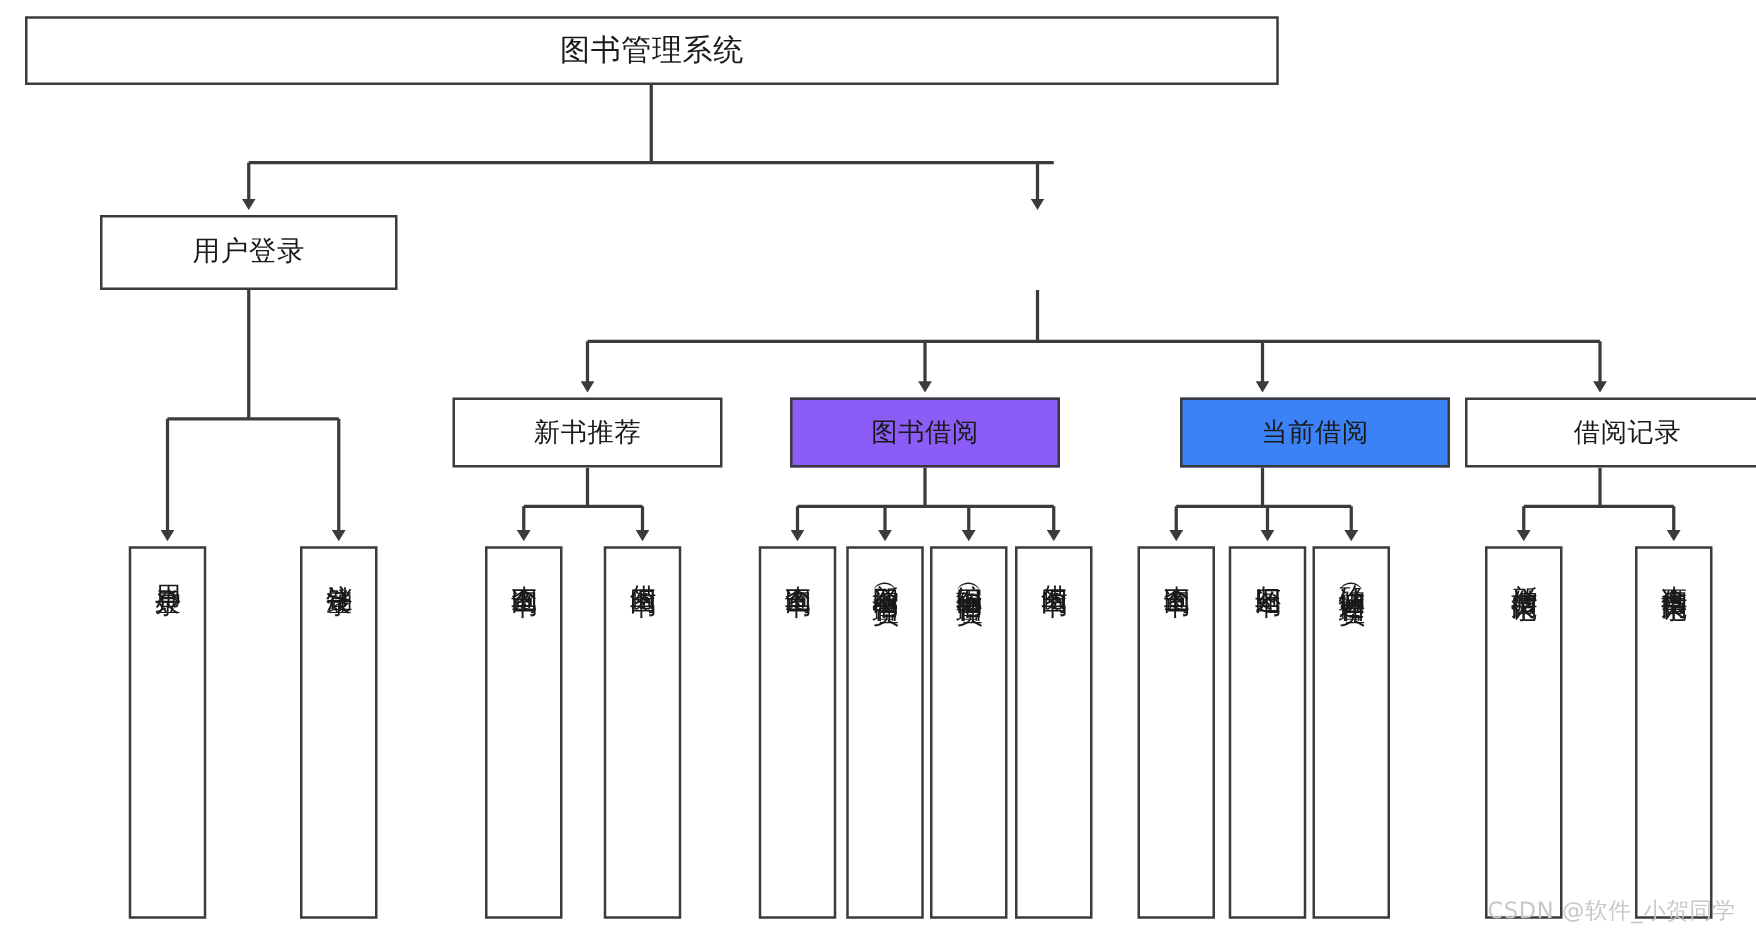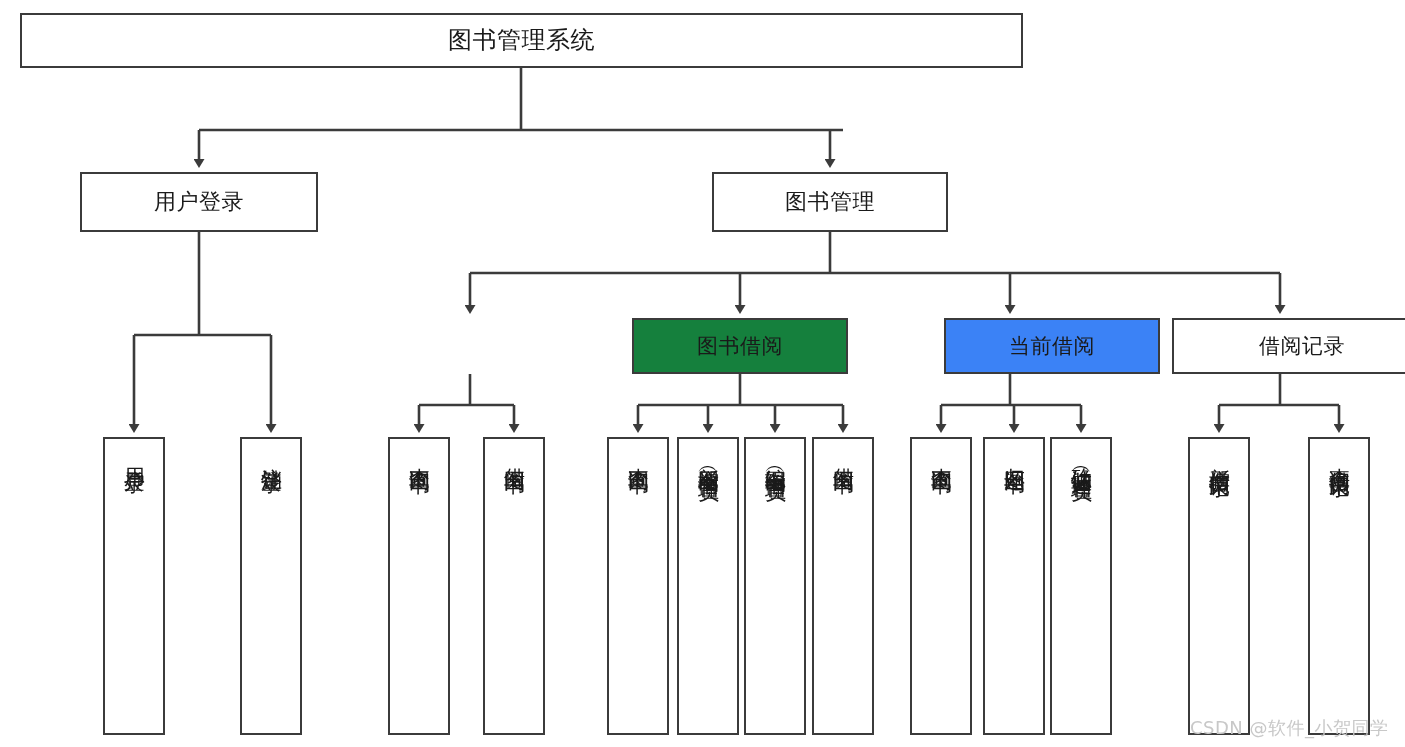--- a/index.html
+++ b/index.html
@@ -124,25 +124,25 @@
     </g>
   </svg>
 
   <div class="node node-root" style="left: 20px; top: 13px; width: 1003px; height: 55px; border-color: rgb(59, 59, 59); background: rgb(255, 255, 255);">
     <span class="label">图书管理系统</span>
   </div>
 
   <div class="node node-l1" style="left: 80px; top: 172px; width: 238px; height: 60px; border-color: rgb(59, 59, 59); background: rgb(255, 255, 255);">
     <span class="label">用户登录</span>
   </div>
-  <div class="node node-l1" style="left: 712px; top: 172px; width: 236px; height: 60px; border-color: rgb(59, 59, 59); background: rgb(255, 255, 255);">
-    <span class="label">图书管理</span>
+
+  <div class="node node-l2" style="left: 362px; top: 318px; width: 216px; height: 56px; border-color: rgb(59, 59, 59); background: rgb(255, 255, 255);">
+    <span class="label">新书推荐</span>
   </div>
-
-  <div class="node node-l2" style="left: 632px; top: 318px; width: 216px; height: 56px; border-color: rgb(59, 59, 59); background: #15803d;">
+  <div class="node node-l2" style="left: 632px; top: 318px; width: 216px; height: 56px; border-color: rgb(59, 59, 59); background: #8b5cf6;">
     <span class="label">图书借阅</span>
   </div>
   <div class="node node-l2" style="left: 944px; top: 318px; width: 216px; height: 56px; border-color: rgb(59, 59, 59); background: #3b82f6;">
     <span class="label">当前借阅</span>
   </div>
   <div class="node node-l2" style="left: 1172px; top: 318px; width: 244px; height: 56px; border-color: rgb(59, 59, 59); background: rgb(255, 255, 255); padding-left: 16px;">
     <span class="label">借阅记录</span>
   </div>
 
   <div class="node node-leaf" style="left: 103px; top: 437px; width: 62px; height: 298px; border-color: rgb(59, 59, 59); background: rgb(255, 255, 255);">

